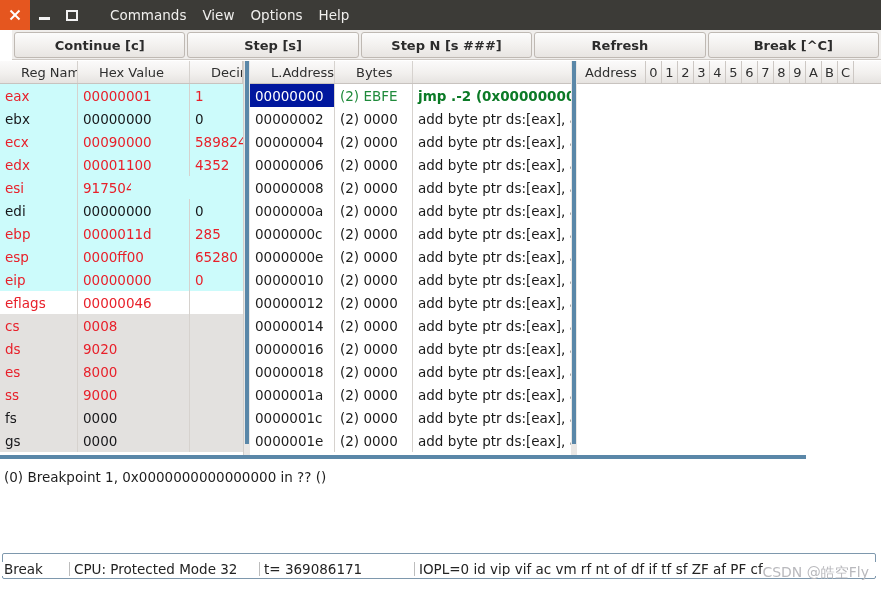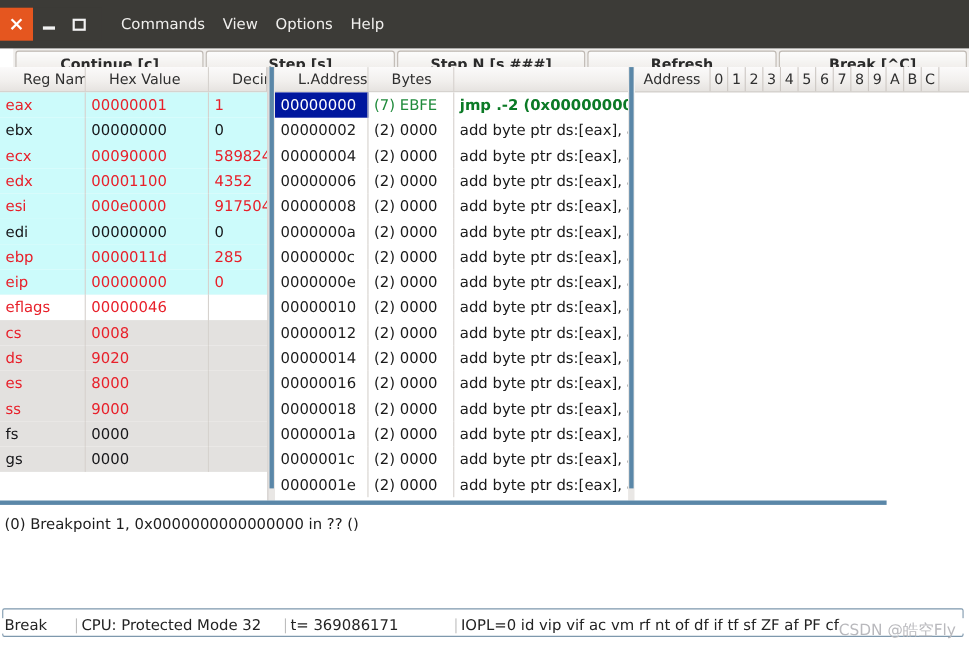--- a/index.html
+++ b/index.html
@@ -12,21 +12,21 @@
     height: 595px;
     overflow: hidden;
     font-family: "DejaVu Sans", "Liberation Sans", sans-serif;
     font-size: 13px;
     color: #1d1d1d;
     position: relative;
   }
 
   
   .titlebar {
-    height: 44px;
+    height: 30px;
     background: #3c3b37;
     display: flex;
     align-items: center;
     position: relative;
   }
   .win-controls {
     display: flex;
     align-items: center;
     height: 30px;
     background: #3c3b37;
@@ -364,32 +364,36 @@
           <div class="cell reg-col-hex r-changed">00090000</div>
           <div class="cell reg-col-dec r-changed">589824</div>
         </div>
         <div class="grid-row bg-cyan">
           <div class="cell reg-col-name r-changed">edx</div>
           <div class="cell reg-col-hex r-changed">00001100</div>
           <div class="cell reg-col-dec r-changed">4352</div>
         </div>
         <div class="grid-row bg-cyan">
           <div class="cell reg-col-name r-changed">esi</div>
-          <div class="cell reg-col-hex r-changed">000e0000</div>
           <div class="cell reg-col-dec r-changed">917504</div>
         </div>
         <div class="grid-row bg-cyan">
           <div class="cell reg-col-name r-same">edi</div>
           <div class="cell reg-col-hex r-same">00000000</div>
           <div class="cell reg-col-dec r-same">0</div>
         </div>
         <div class="grid-row bg-cyan">
           <div class="cell reg-col-name r-changed">ebp</div>
           <div class="cell reg-col-hex r-changed">0000011d</div>
           <div class="cell reg-col-dec r-changed">285</div>
+        </div>
+        <div class="grid-row bg-cyan">
+          <div class="cell reg-col-name r-changed">esp</div>
+          <div class="cell reg-col-hex r-changed">0000ff00</div>
+          <div class="cell reg-col-dec r-changed">65280</div>
         </div>
         <div class="grid-row bg-cyan">
           <div class="cell reg-col-name r-changed">eip</div>
           <div class="cell reg-col-hex r-changed">00000000</div>
           <div class="cell reg-col-dec r-changed">0</div>
         </div>
         <div class="grid-row bg-white">
           <div class="cell reg-col-name r-changed">eflags</div>
           <div class="cell reg-col-hex r-changed">00000046</div>
           <div class="cell reg-col-dec r-changed"></div>
@@ -430,21 +434,21 @@
   <div class="vsplit"></div>
 
   <div class="pane-dis">
     <div class="hdr-row">
       <div class="hdr-cell dis-col-addr">L.Address</div>
       <div class="hdr-cell dis-col-bytes">Bytes</div>
     </div>
     <div id="dis-body">
         <div class="grid-row bg-white dis-row-sel">
           <div class="cell dis-col-addr">00000000</div>
-          <div class="cell dis-col-bytes b-green">(7) EBFE</div>
+          <div class="cell dis-col-bytes b-green">(2) EBFE</div>
           <div class="cell dis-col-mnem m-green">jmp .-2 (0x00000000)</div>
         </div>
         <div class="grid-row bg-white">
           <div class="cell dis-col-addr">00000002</div>
           <div class="cell dis-col-bytes b-plain">(2) 0000</div>
           <div class="cell dis-col-mnem m-plain">add byte ptr ds:[eax], a</div>
         </div>
         <div class="grid-row bg-white">
           <div class="cell dis-col-addr">00000004</div>
           <div class="cell dis-col-bytes b-plain">(2) 0000</div>

